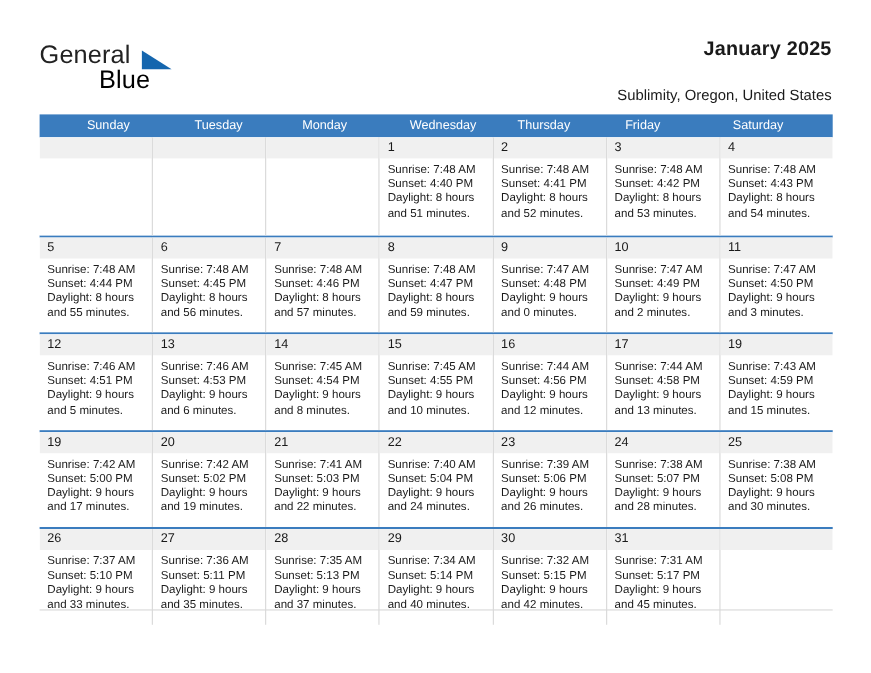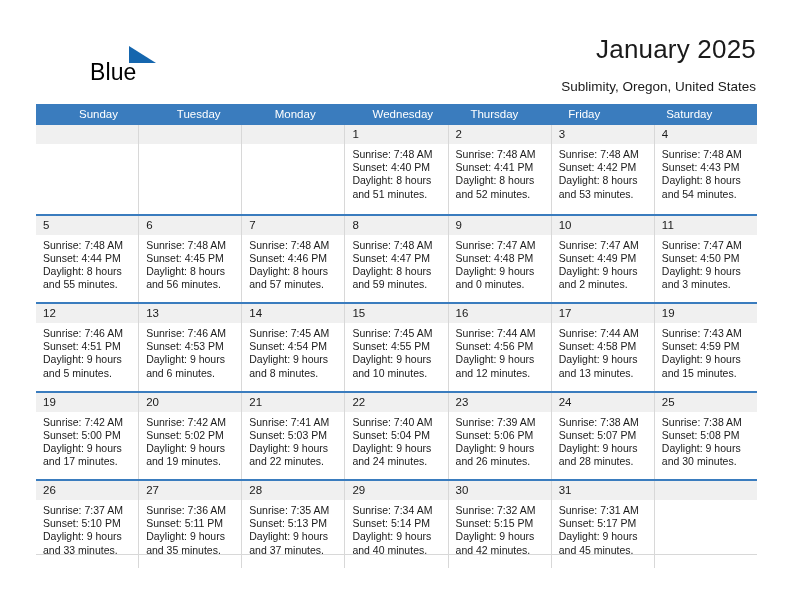--- a/index.html
+++ b/index.html
@@ -60,22 +60,22 @@
     left: 93px; top: 10px;
     width: 0; height: 0;
     border-left: 27px solid #1566ae;
     border-top: 17px solid transparent;
   }
 
   .title {
     position: absolute;
     right: 36px;
     top: 34px;
-    font-size: 26px;
-    font-weight: 400;
+    font-size: 18px;
+    font-weight: 700;
     color: #1a1a1a;
     letter-spacing: 0.2px;
     text-align: left;
     white-space: nowrap;
   }
   .subtitle {
     position: absolute;
     right: 36px;
     top: 79px;
     font-size: 13.5px;
@@ -158,20 +158,21 @@
   }
 </style>
 </head>
 <body>
 
 <div id="page">
 
   <div class="header">
 
     <div class="brand">
+      <span class="brand-general">General</span>
       <span class="brand-tri"></span>
       <span class="brand-blue">Blue</span>
     </div>
 
     <div class="title">January 2025</div>
     <div class="subtitle">Sublimity, Oregon, United States</div>
 
   </div>
 
   <div class="calendar">

